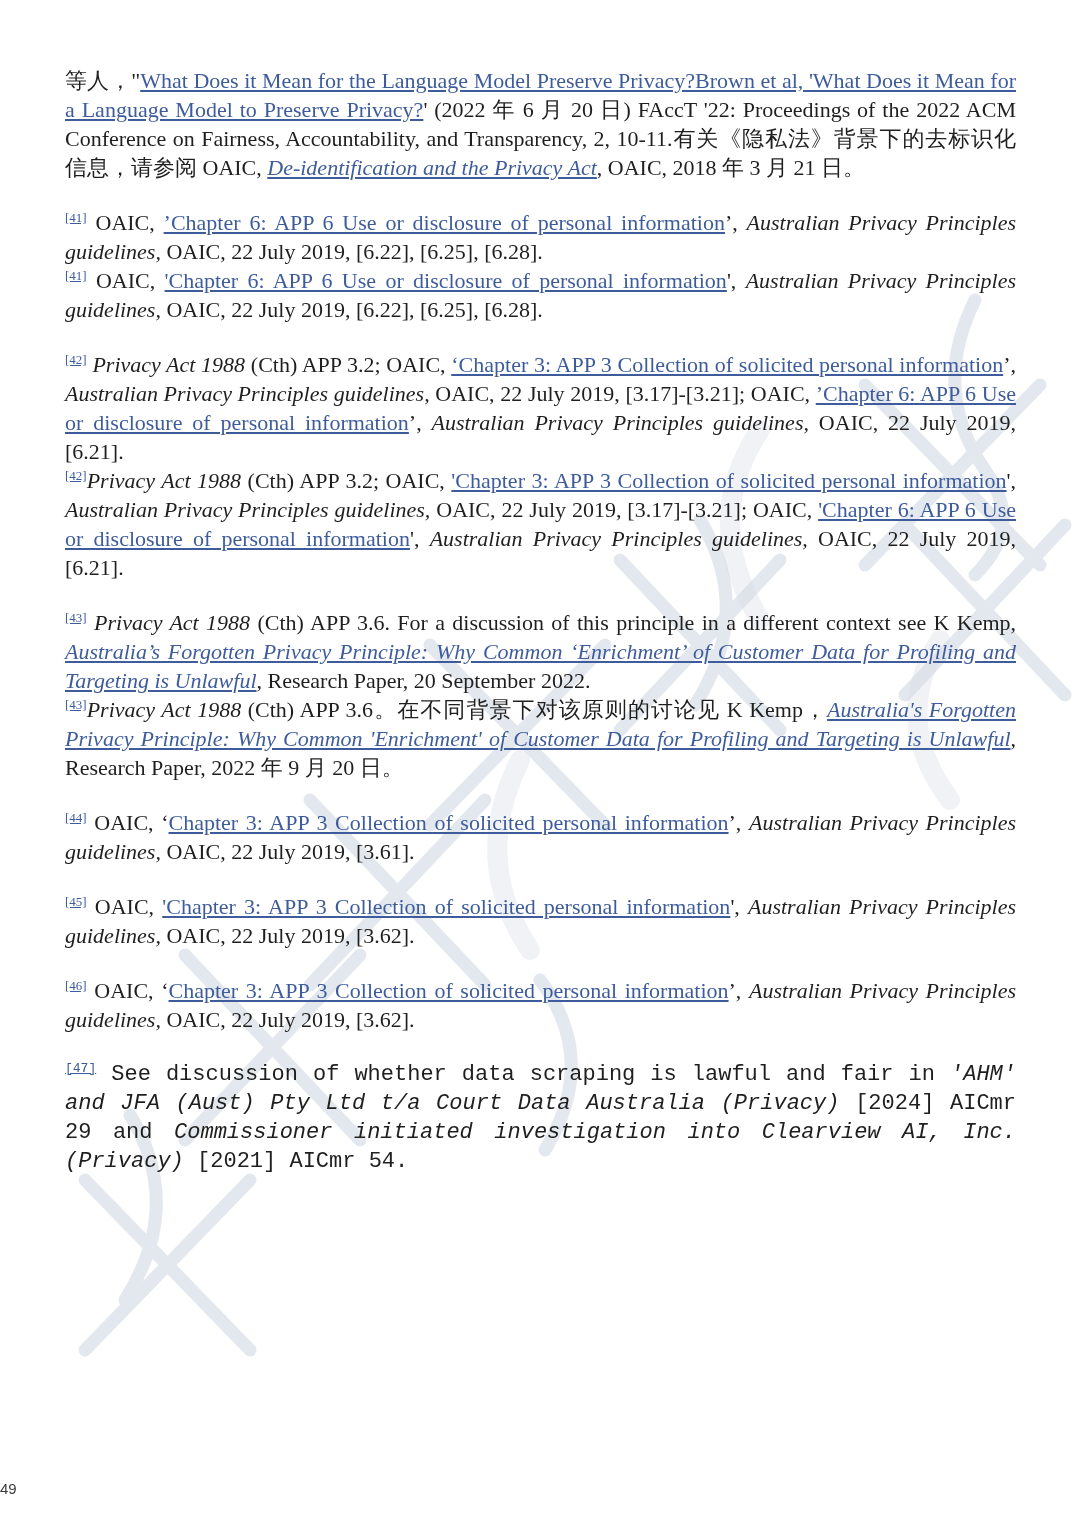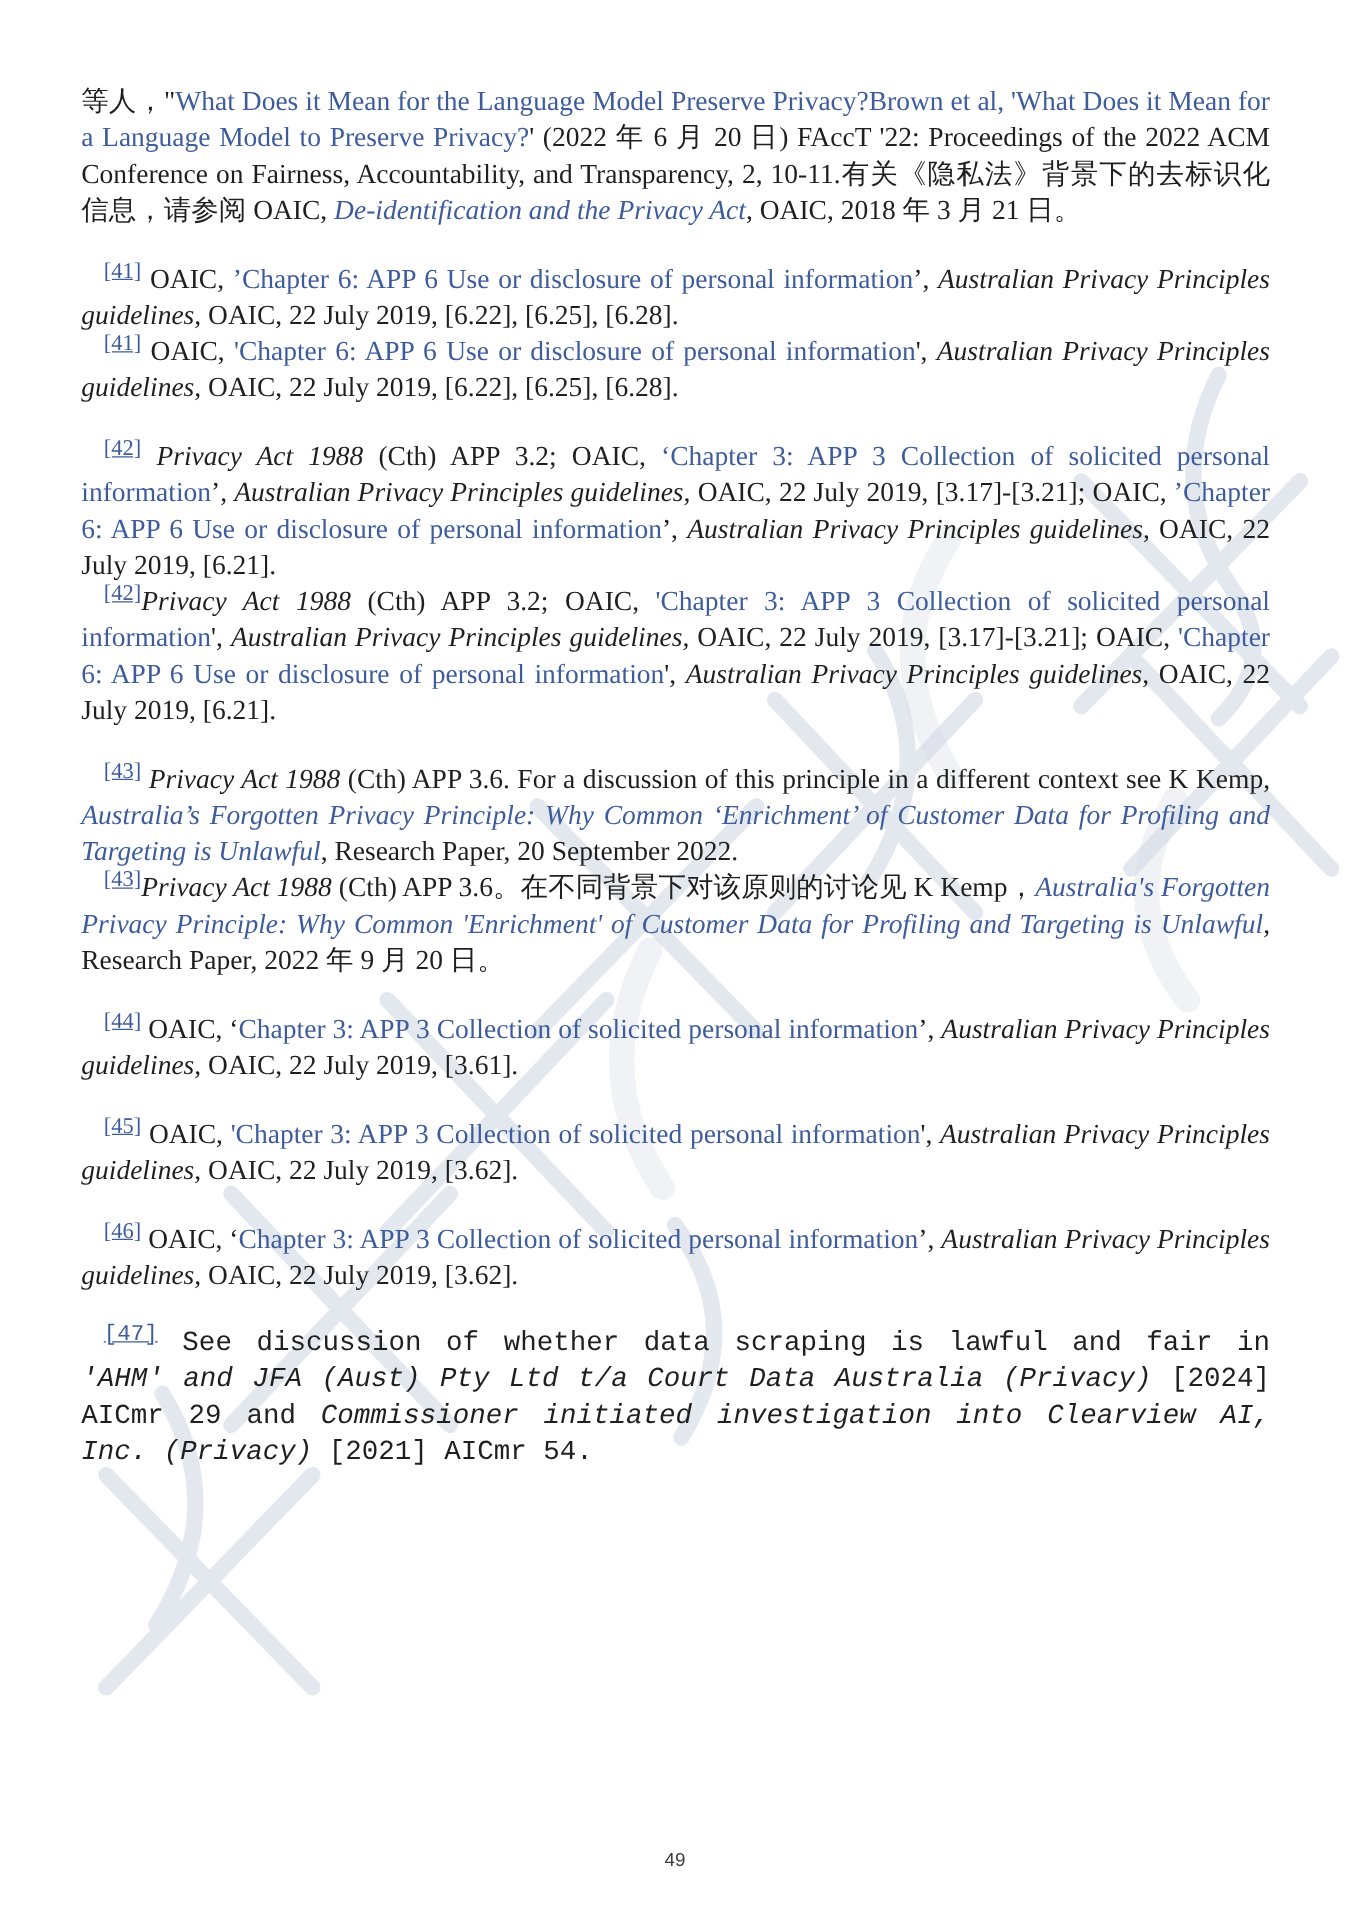--- a/index.html
+++ b/index.html
@@ -4,26 +4,26 @@
 <style>
   html,body{margin:0;padding:0;background:#ffffff;}
   body{width:1080px;height:1527px;position:relative;overflow:hidden;}
   .page{position:absolute;inset:0;font-family:"Liberation Serif",serif;
         font-size:22px;line-height:29px;color:#1f1f1f;background:#ffffff;}
   .watermark{position:absolute;inset:0;pointer-events:none;z-index:0;}
   .content{position:absolute;left:65px;right:64px;top:66px;text-align:justify;z-index:1;}
   .fn-group{margin:0 0 26px 0;}
   .fn-group:last-child{margin-bottom:0;font-family:Liberation Mono, monospace;}
   .fn-para{margin:0;padding:0;}
-  .fn-sup{font-size:18px;color:var(--link,#3e5c9c);text-decoration:underline;
-          line-height:0;margin-left:18px;}
-  .cite-link{color:var(--link,#3e5c9c);cursor:pointer;}
+  .fn-sup{font-size:13px;color:var(--link,#3e5c9c);text-decoration:underline;
+          line-height:0;}
+  .cite-link{color:var(--link,#3e5c9c);text-decoration:underline;cursor:pointer;}
   .cite-link.it{font-style:italic;}
   .it-run{font-style:italic;}
-  .page-number{position:absolute;left:0;right:0;bottom:24px;text-align:center;
+  .page-number{position:absolute;left:0;right:0;bottom:24px;text-align:left;
                font-family:"Liberation Sans",sans-serif;font-size:15px;color:#3c3c3c;z-index:1;}
 </style>
 </head>
 <body>
 
 <div class="page">
 
   <div class="watermark">
     <svg width="1080" height="1527" viewBox="0 0 1080 1527" xmlns="http://www.w3.org/2000/svg">
       <g fill="none" stroke="#c9d2df" stroke-width="13" stroke-linecap="round" opacity="0.5">

